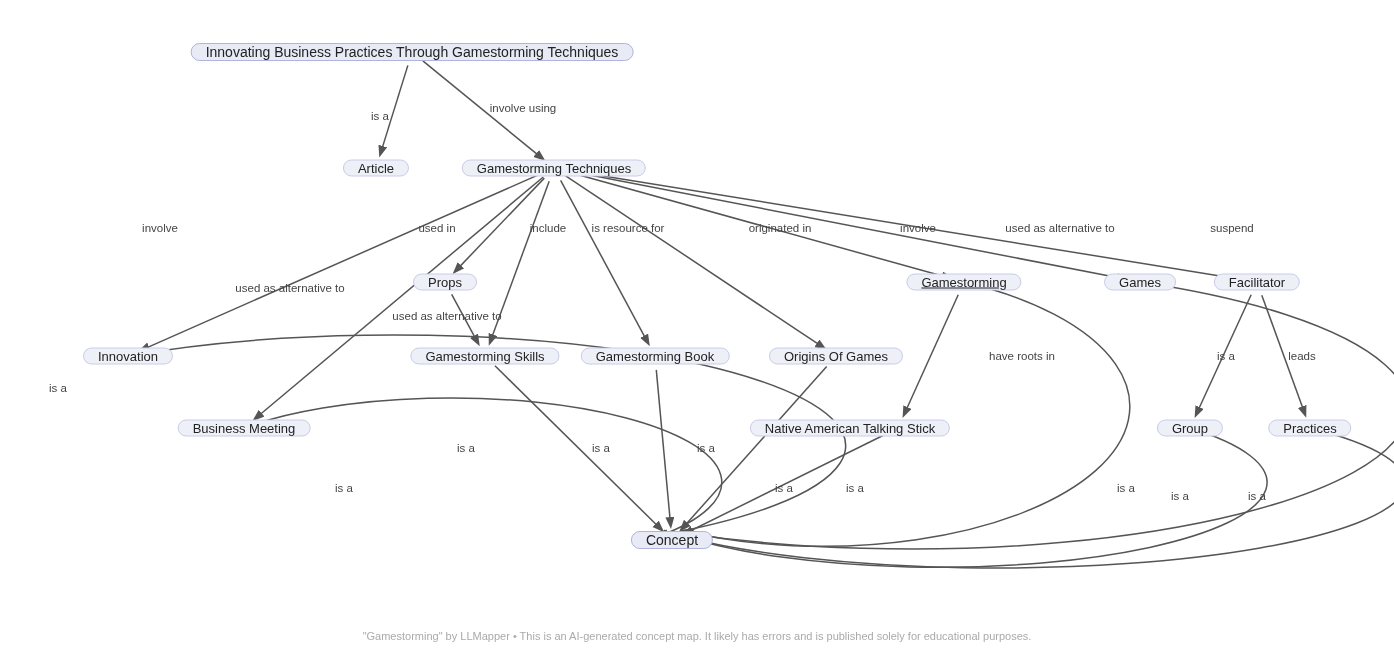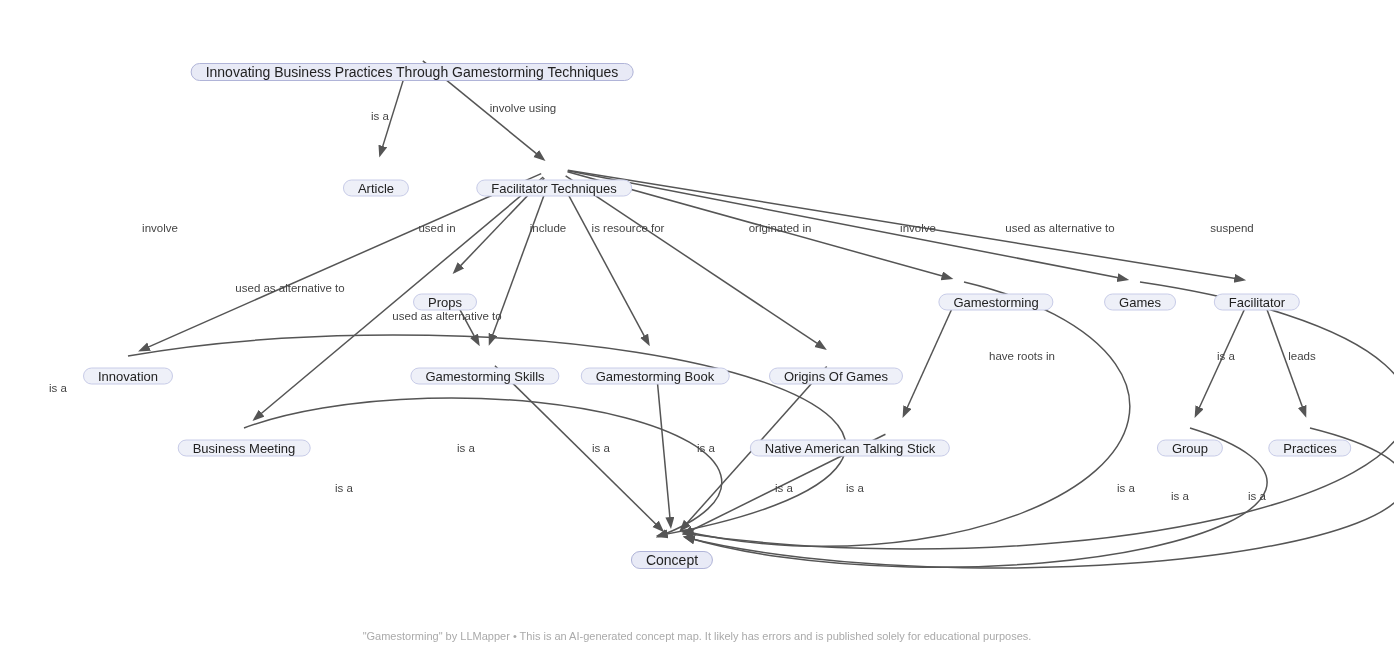--- a/index.html
+++ b/index.html
@@ -27,21 +27,20 @@
       position: absolute;
       background: #eef0f8;
       border: 1px solid #c8cce8;
       border-radius: 12px;
       padding: 0 14px;
       font-size: 13px;
       color: #222;
       white-space: nowrap;
       text-align: center;
       transform: translate(-50%, -50%);
-      margin-top: 20px;
     }
     .node.main {
       background: #e8eaf6;
       border-color: #b0b4d8;
       font-size: 14px;
     }
     .edge-label {
       position: absolute;
       font-size: 11.5px;
       color: #444;
@@ -91,28 +90,28 @@
       <path d="M 885.455896102285 434.2165470643543 L 684.544103897715 533.7834529356456" stroke="#555" stroke-width="1.5" fill="none" marker-end="url(#arrow)"></path>
       <path d="M 964 282 A 175.2 80 0 0 1 682.4914363827777 530.7301692234362" stroke="#555" stroke-width="1.5" fill="none" marker-end="url(#arrow)"></path>
       <path d="M 1140 282 A 280.8 80 0 0 1 684.260379442399 533.241072871498" stroke="#555" stroke-width="1.5" fill="none" marker-end="url(#arrow)"></path>
       <path d="M 1190 428 A 310.8 80 0 0 1 685.6837983161581 537.0413409046145" stroke="#555" stroke-width="1.5" fill="none" marker-end="url(#arrow)"></path>
       <path d="M 1310 428 A 382.8 80 0 0 1 685.7891401229508 537.579335903181" stroke="#555" stroke-width="1.5" fill="none" marker-end="url(#arrow)"></path>
       <path d="M 1251.160832859658 294.72415526104385 L 1195.839167140342 415.27584473895615" stroke="#555" stroke-width="1.5" fill="none" marker-end="url(#arrow)"></path>
     </svg>
   <div id="nodes-container">
       <div class="node main" style="left: 412px; top: 52px;">Innovating Business Practices Through Gamestorming Techniques</div>
       <div class="node" style="left: 376px; top: 168px;">Article</div>
-      <div class="node" style="left: 554px; top: 168px;">Facilitator Techniques</div>
+      <div class="node" style="left: 554px; top: 168px;">Gamestorming Techniques</div>
       <div class="node" style="left: 128px; top: 356px;">Innovation</div>
       <div class="node" style="left: 244px; top: 428px;">Business Meeting</div>
       <div class="node" style="left: 445px; top: 282px;">Props</div>
       <div class="node" style="left: 485px; top: 356px;">Gamestorming Skills</div>
       <div class="node" style="left: 655px; top: 356px;">Gamestorming Book</div>
       <div class="node" style="left: 836px; top: 356px;">Origins Of Games</div>
-      <div class="node" style="left: 996px; top: 282px;">Gamestorming</div>
+      <div class="node" style="left: 964px; top: 282px; text-decoration: underline;">Gamestorming</div>
       <div class="node" style="left: 1140px; top: 282px;">Games</div>
       <div class="node" style="left: 1257px; top: 282px;">Facilitator</div>
       <div class="node" style="left: 850px; top: 428px;">Native American Talking Stick</div>
       <div class="node" style="left: 1190px; top: 428px;">Group</div>
       <div class="node" style="left: 1310px; top: 428px;">Practices</div>
       <div class="node main" style="left: 672px; top: 540px;">Concept</div>
       <div class="edge-label" style="left: 380px; top: 116px;">is a</div>
       <div class="edge-label" style="left: 523px; top: 108px;">involve using</div>
       <div class="edge-label" style="left: 160px; top: 228px;">involve</div>
       <div class="edge-label" style="left: 290px; top: 288px;">used as alternative to</div>

